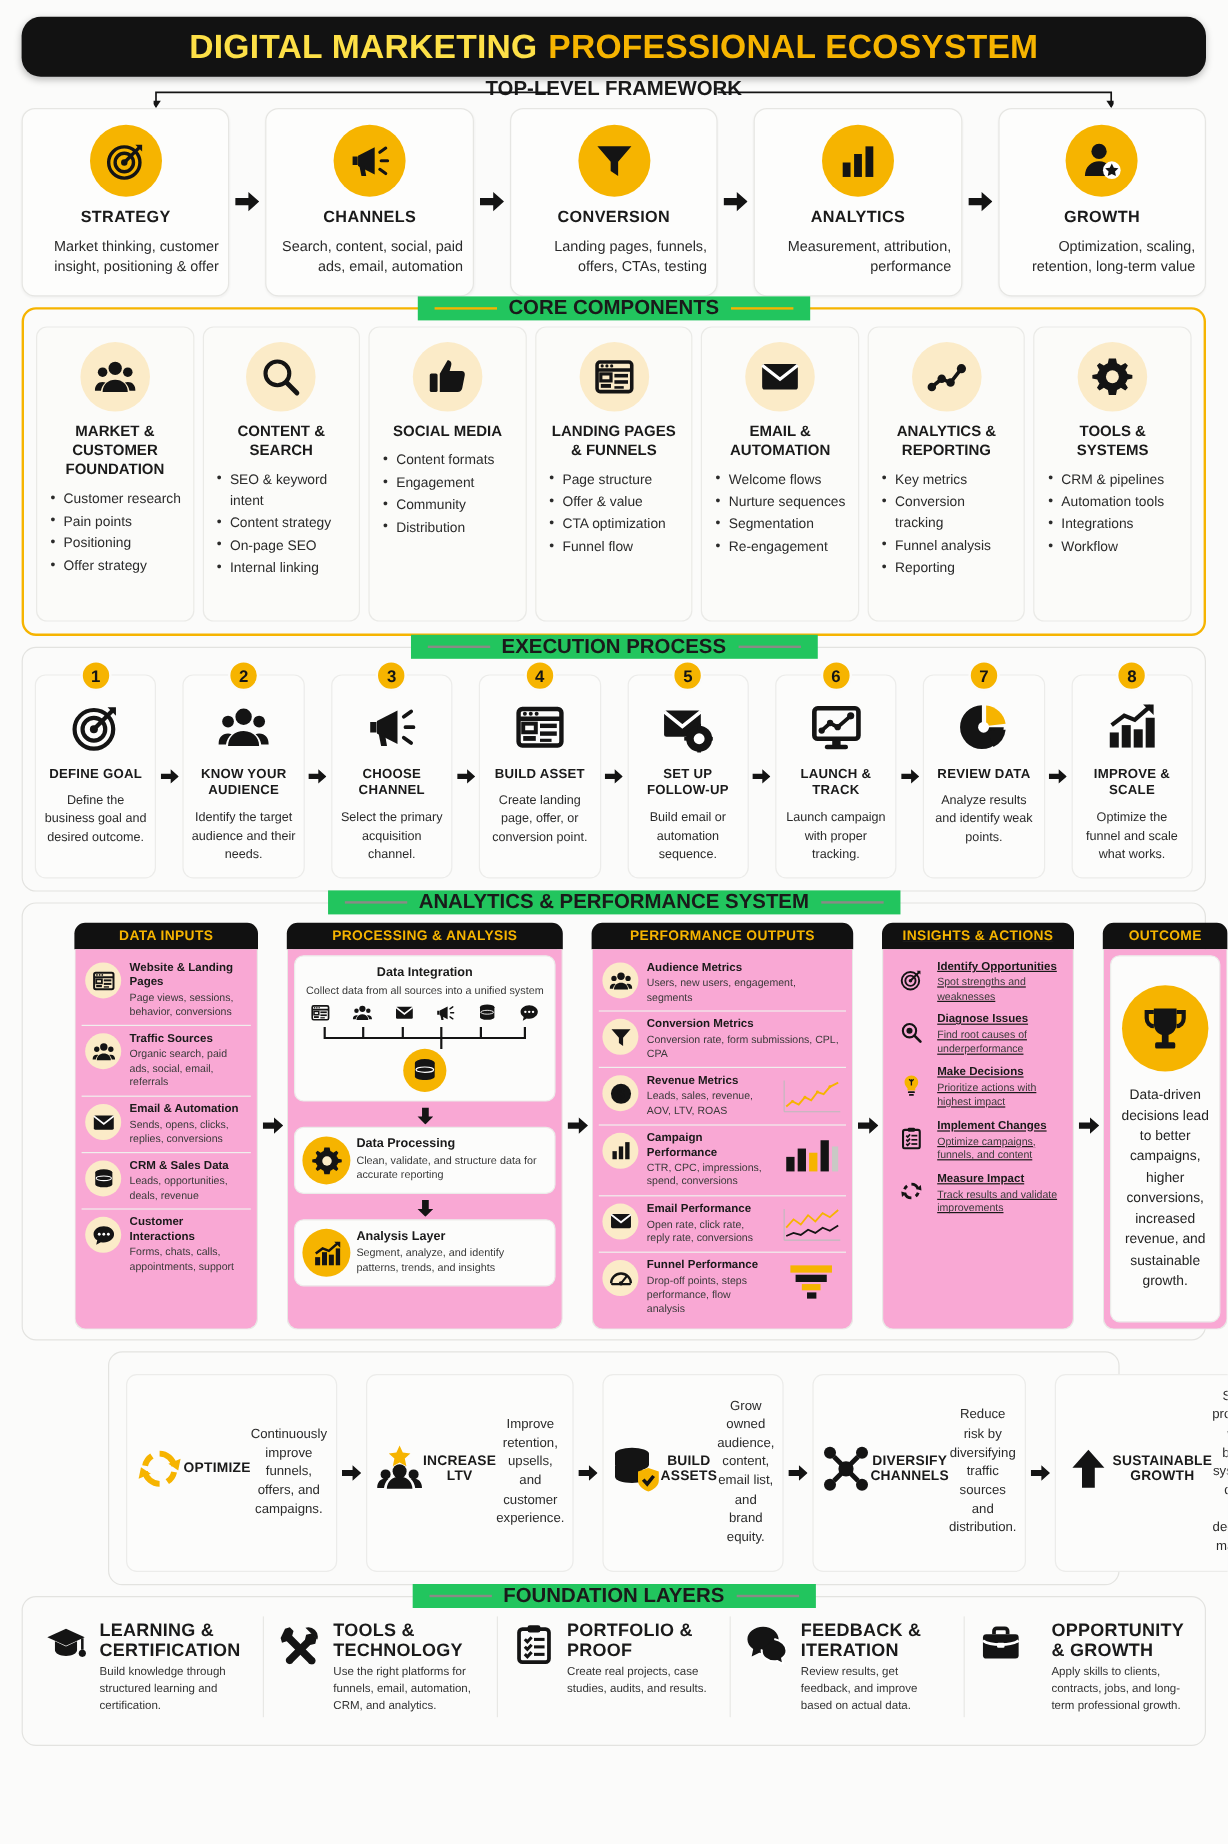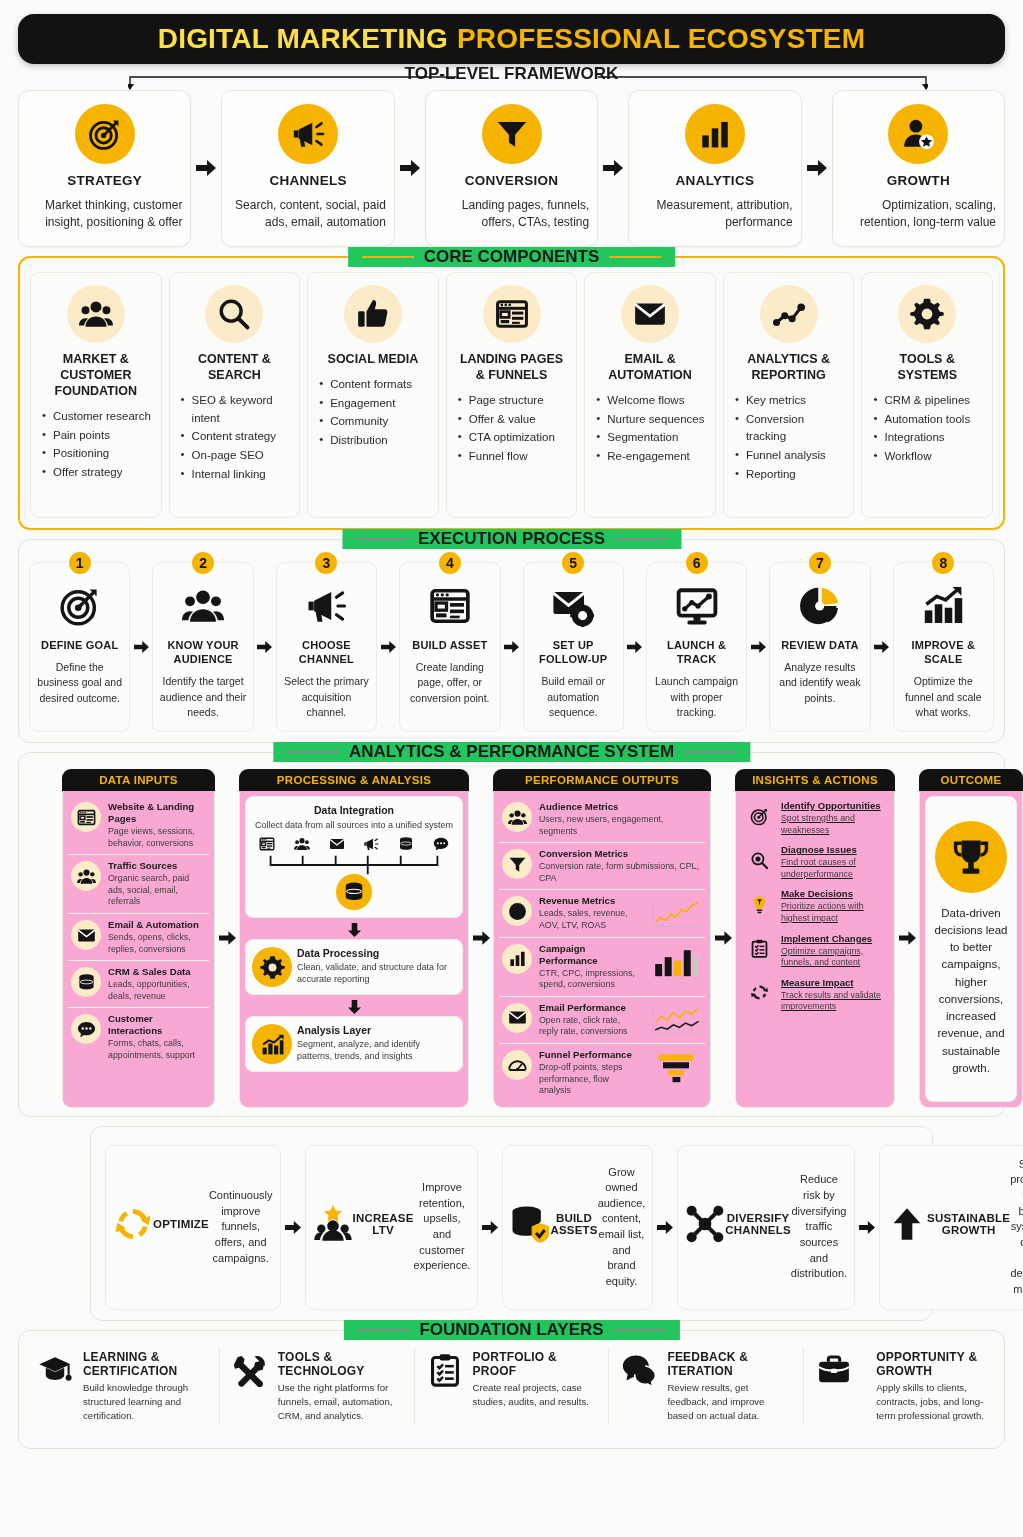--- a/index.html
+++ b/index.html
@@ -142,21 +142,21 @@
   .sc-arr { flex:0 0 24px; display:flex; align-items:center; justify-content:center; }
   .sc-arr svg { width:16px; height:15px; fill:#141414; }
 
   
   .fn-row { display:flex; align-items:stretch; }
   .fn-item { flex:1; display:flex; gap:9px; padding:3px 11px; align-items:flex-start;
              border-right:1px solid #e8e8e5; }
   .fn-item:last-child { border-right:none;gap:23px; }
   .fn-ico { flex:0 0 38px; display:flex; align-items:flex-start; justify-content:center; padding-top:3px; }
   .fn-ico svg { width:34px; height:34px; fill:#141414; }
-  .fn-txt h3 { font-size:12px; font-weight:bold; margin-bottom:3px; letter-spacing:.2px; }
+  .fn-txt h3 { font-size:15px; font-weight:bold; margin-bottom:3px; letter-spacing:.2px; }
   .fn-txt p { font-size:9.6px; line-height:1.42; color:#333; }
 </style>
 </head>
 <body>
 
 <div class="page">
 
   <div class="title-bar">
     <span class="t-white">DIGITAL MARKETING</span>
     <span class="t-yellow">PROFESSIONAL ECOSYSTEM</span>

